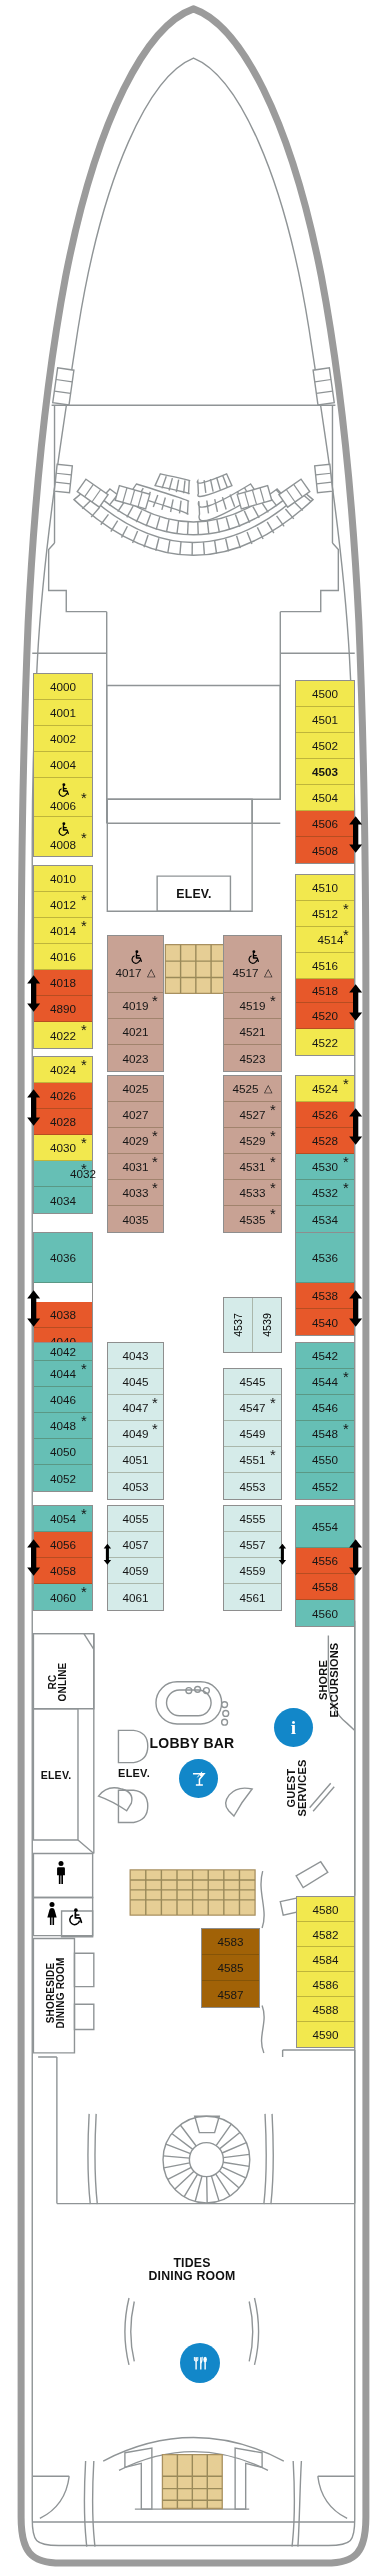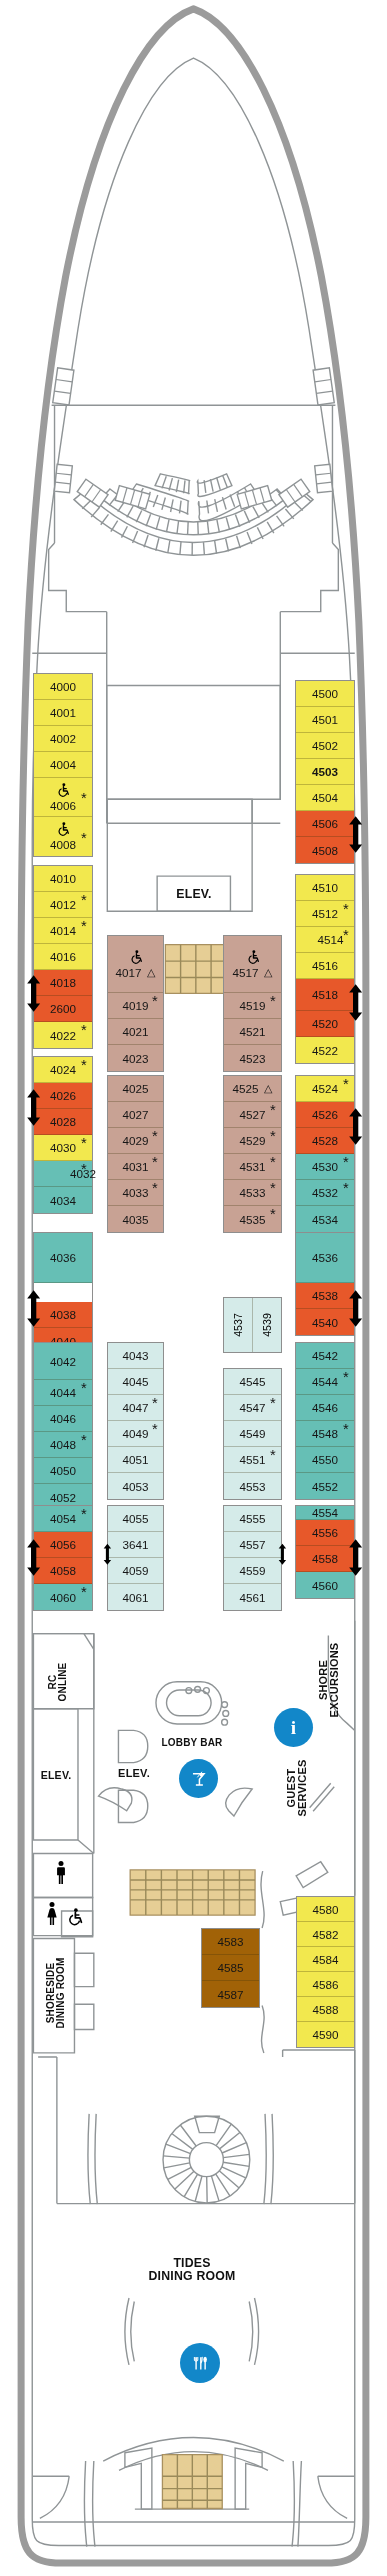--- a/index.html
+++ b/index.html
@@ -282,21 +282,21 @@
             <span class="num">4016</span>
           </div>
         </div>
         <div class="cell c-o" style="height: 26px;">
           <div class="numrow">
             <span class="num">4018</span>
           </div>
         </div>
         <div class="cell c-o" style="height: 26px;">
           <div class="numrow">
-            <span class="num">2600</span>
+            <span class="num">4890</span>
           </div>
         </div>
         <div class="cell c-y" style="height: 26px;">
           <div class="numrow">
             <span class="num">4022</span>
           </div>
           <span class="ast">*</span>
         </div>
       </div>
       <div class="cgroup" style="left: 33px; top: 1056px; width: 60px;">
@@ -345,21 +345,21 @@
             <span class="num">4038</span>
           </div>
         </div>
         <div class="cell c-o" style="height: 26px;">
           <div class="numrow">
             <span class="num">4040</span>
           </div>
         </div>
       </div>
       <div class="cgroup" style="left: 33px; top: 1342px; width: 60px;">
-        <div class="cell c-t" style="height: 37px;">
+        <div class="cell c-t" style="height: 18px;">
           <div class="numrow">
             <span class="num">4042</span>
           </div>
         </div>
         <div class="cell c-t" style="height: 26px;">
           <div class="numrow">
             <span class="num">4044</span>
           </div>
           <span class="ast">*</span>
         </div>
@@ -511,21 +511,21 @@
         </div>
       </div>
       <div class="cgroup" style="left: 107px; top: 1505px; width: 57px;">
         <div class="cell c-c" style="height: 26px;">
           <div class="numrow">
             <span class="num">4055</span>
           </div>
         </div>
         <div class="cell c-c" style="height: 26px;">
           <div class="numrow">
-            <span class="num">3641</span>
+            <span class="num">4057</span>
           </div>
         </div>
         <div class="cell c-c" style="height: 26px;">
           <div class="numrow">
             <span class="num">4059</span>
           </div>
         </div>
         <div class="cell c-c" style="height: 26px;">
           <div class="numrow">
             <span class="num">4061</span>
@@ -716,21 +716,21 @@
           <div class="numrow">
             <span class="num">4514</span>
           </div>
           <span class="ast">*</span>
         </div>
         <div class="cell c-y" style="height: 26px;">
           <div class="numrow">
             <span class="num">4516</span>
           </div>
         </div>
-        <div class="cell c-o" style="height: 32px;">
+        <div class="cell c-o" style="height: 24px;">
           <div class="numrow">
             <span class="num">4518</span>
           </div>
         </div>
         <div class="cell c-o" style="height: 26px;">
           <div class="numrow">
             <span class="num">4520</span>
           </div>
         </div>
         <div class="cell c-y" style="height: 26px;">
@@ -819,21 +819,21 @@
             <span class="num">4550</span>
           </div>
         </div>
         <div class="cell c-t" style="height: 26px;">
           <div class="numrow">
             <span class="num">4552</span>
           </div>
         </div>
       </div>
       <div class="cgroup" style="left: 295px; top: 1505px; width: 60px;">
-        <div class="cell c-t" style="height: 14px;">
+        <div class="cell c-t" style="height: 42px;">
           <div class="numrow">
             <span class="num">4554</span>
           </div>
         </div>
         <div class="cell c-o" style="height: 26px;">
           <div class="numrow">
             <span class="num">4556</span>
           </div>
         </div>
         <div class="cell c-o" style="height: 26px;">
@@ -894,21 +894,21 @@
           <div class="numrow">
             <span class="num">4587</span>
           </div>
         </div>
       </div>
       <div class="vlabel" style="left: 194px; top: 894px; font-size: 12.3px;">ELEV.</div>
       <div class="vlabel rot" style="left: 58px; top: 1682px; font-size: 10px;">RC
 ONLINE</div>
       <div class="vlabel" style="left: 56px; top: 1776px; font-size: 10.6px;">ELEV.</div>
       <div class="vlabel" style="left: 134px; top: 1774px; font-size: 11px;">ELEV.</div>
-      <div class="vlabel" style="left: 192px; top: 1743px; font-size: 10px;">LOBBY BAR</div>
+      <div class="vlabel" style="left: 192px; top: 1743px; font-size: 14px;">LOBBY BAR</div>
       <div class="vlabel rot" style="left: 297px; top: 1788px; font-size: 11px;">GUEST
 SERVICES</div>
       <div class="vlabel rot" style="left: 329px; top: 1680px; font-size: 11px;">SHORE
 EXCURSIONS</div>
       <div class="vlabel rot" style="left: 56px; top: 1993px; font-size: 10px;">SHORESIDE
 DINING ROOM</div>
       <div class="vlabel" style="left: 192px; top: 2270px; font-size: 12.3px;">TIDES
 DINING ROOM</div>
       <div class="arrow" style="left: 26px; top: 974px;"><svg width="15.3" height="39" viewBox="0 0 26 66">
           <path d="M13,2 L24,16 H17.5 V50 H24 L13,64 L2,50 H8.5 V16 H2 Z" fill="#000"></path>

